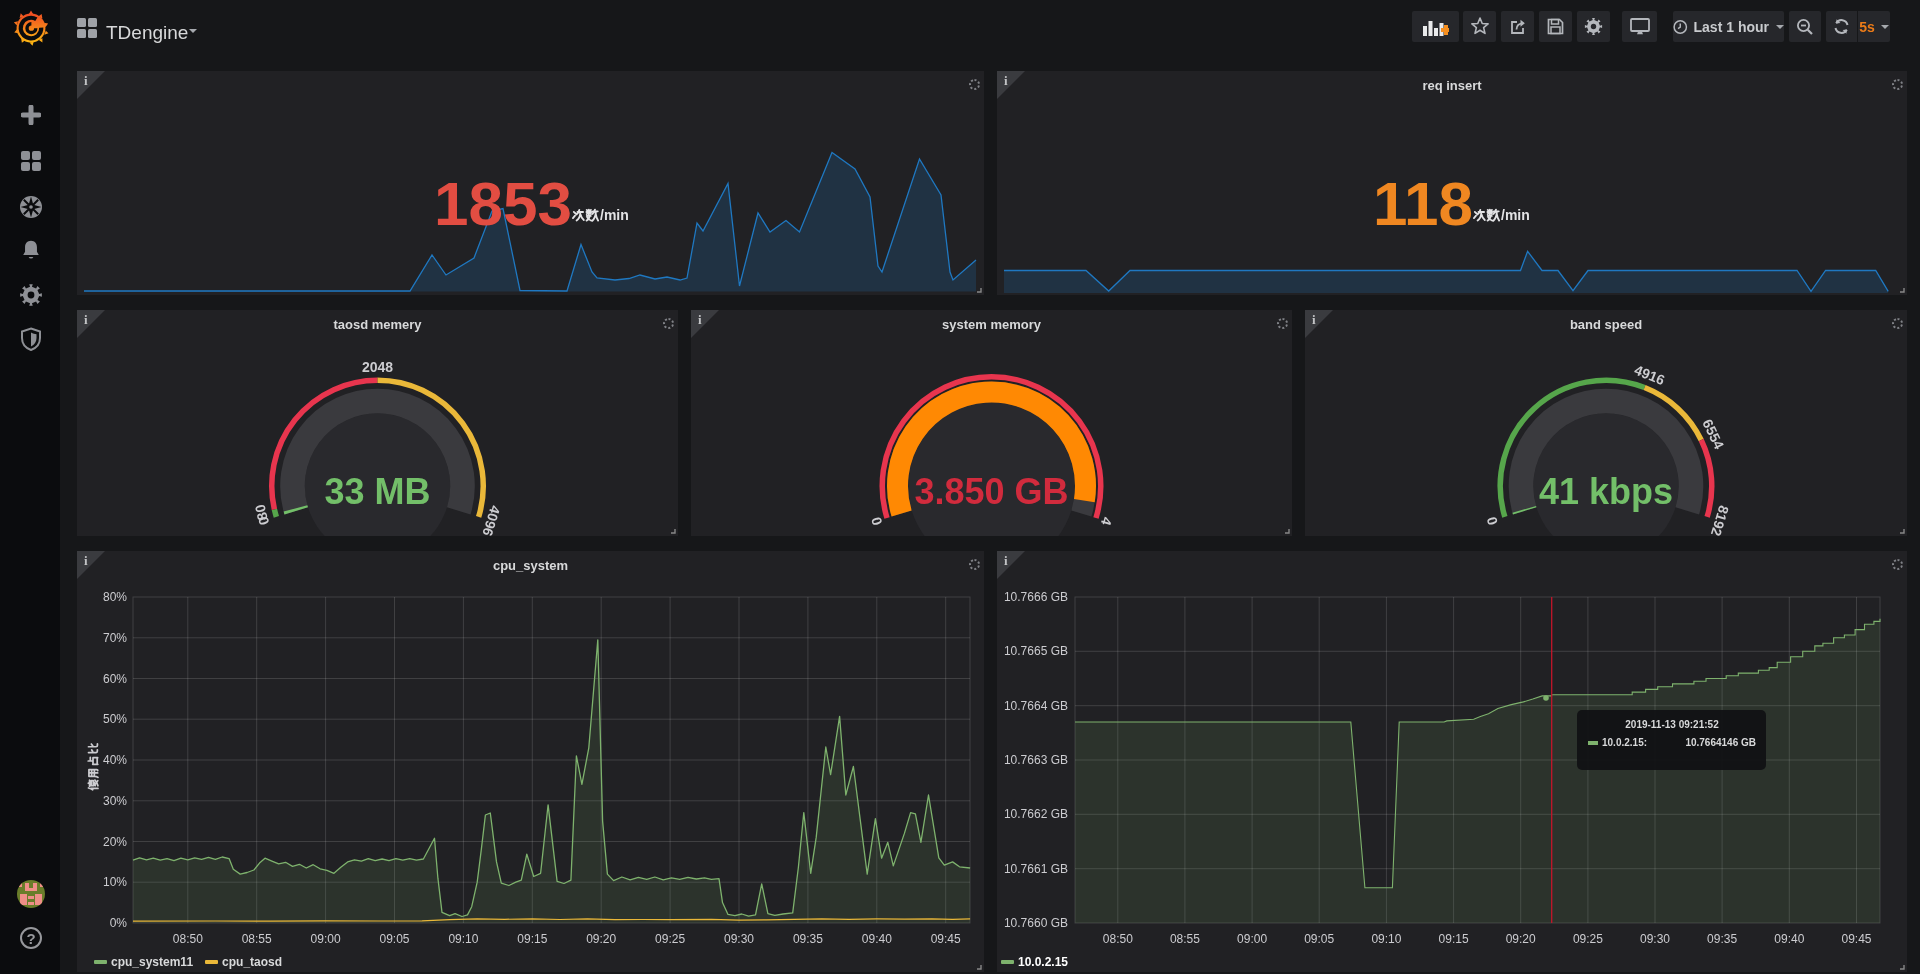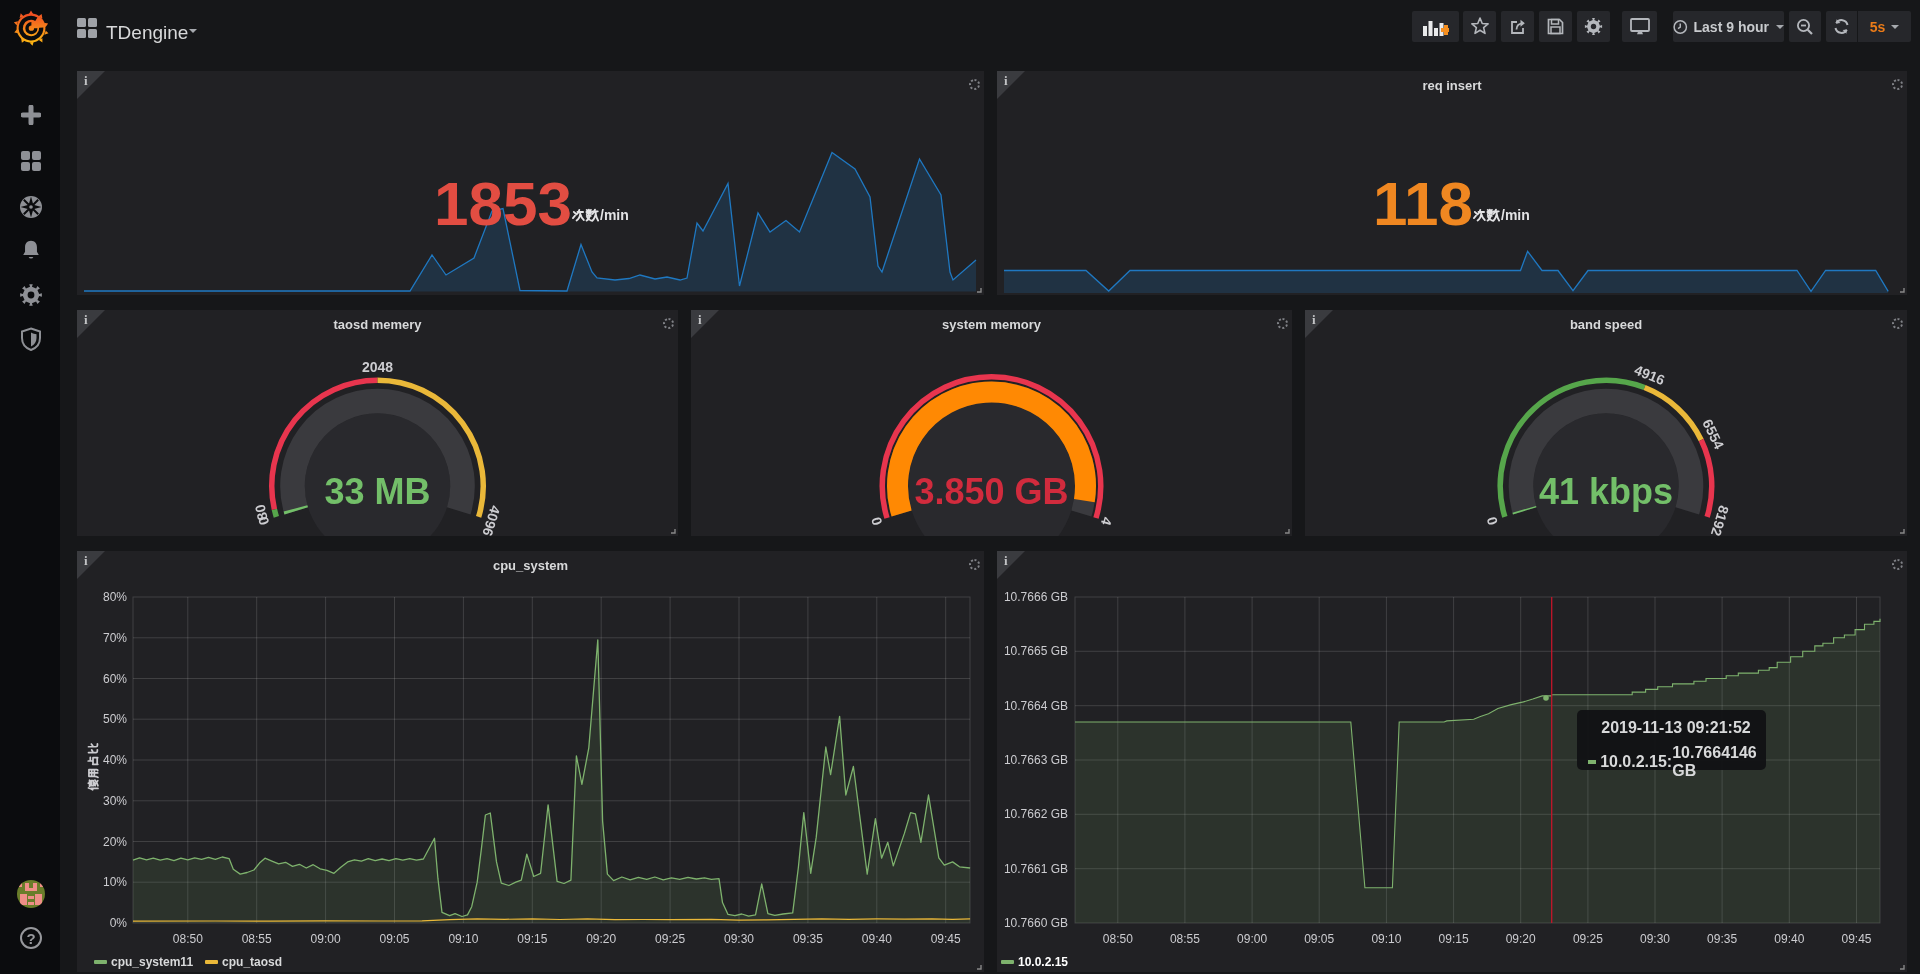--- a/index.html
+++ b/index.html
@@ -117,31 +117,31 @@
     <svg width="20" height="17" viewBox="0 0 20 17">
 <rect x="1" y="1" width="18" height="12" rx="1" fill="none" stroke="#b4b7bc" stroke-width="1.8"></rect>
 <path d="M7 16.2 H13 L11.7 13 H8.3 Z" fill="#b4b7bc"></path>
     </svg>
   </div>
 <div class="navbtn" style="left:1673px;width:111px">
     <svg width="16" height="16" viewBox="0 0 16 16" style="margin-right:6px">
 <circle cx="8" cy="8" r="6.8" fill="none" stroke="#b4b7bc" stroke-width="1.6"></circle>
 <path d="M8 4.2 V8.2 L5.5 9.8" fill="none" stroke="#b4b7bc" stroke-width="1.6"></path>
     </svg>
-    <span style="color:#c9cbce;font-size:14px;font-weight:600">Last 9 hour</span>
+    <span style="color:#c9cbce;font-size:14px;font-weight:600">Last 1 hour</span>
     <span class="caret" style="margin-left:7px"></span>
   </div>
 <div class="navbtn" style="left:1789px;width:32px">
     <svg width="18" height="18" viewBox="0 0 18 18">
 <circle cx="7.5" cy="7.5" r="5.6" fill="none" stroke="#b4b7bc" stroke-width="1.8"></circle>
 <path d="M5 7.5 H10" stroke="#b4b7bc" stroke-width="1.8"></path>
 <path d="M11.7 11.7 L16 16" stroke="#b4b7bc" stroke-width="2.2"></path>
     </svg>
   </div>
-<div class="navbtn" style="left:1826px;width:85px">
+<div class="navbtn" style="left:1826px;width:64px">
     <div style="display:flex;align-items:center;width:100%;height:100%">
       <div style="flex:0 0 31px;display:flex;align-items:center;justify-content:center">
         <svg width="17" height="17" viewBox="0 0 17 17">
 <path d="M14.5 7 A 6.1 6.1 0 0 0 3.2 5.2" fill="none" stroke="#b4b7bc" stroke-width="2"></path>
 <path d="M3.6 1.2 L3.1 5.6 L7.4 5.0 Z" fill="#b4b7bc"></path>
 <path d="M2.5 10 A 6.1 6.1 0 0 0 13.8 11.8" fill="none" stroke="#b4b7bc" stroke-width="2"></path>
 <path d="M13.4 15.8 L13.9 11.4 L9.6 12.0 Z" fill="#b4b7bc"></path>
         </svg>
       </div>
       <div style="width:1px;height:31px;background:#161719"></div>
@@ -366,21 +366,21 @@
       <text x="322.2" y="392" text-anchor="middle" font-size="12" fill="#ccccd0">09:05</text>
       <text x="389.4" y="392" text-anchor="middle" font-size="12" fill="#ccccd0">09:10</text>
       <text x="456.6" y="392" text-anchor="middle" font-size="12" fill="#ccccd0">09:15</text>
       <text x="523.7" y="392" text-anchor="middle" font-size="12" fill="#ccccd0">09:20</text>
       <text x="590.9" y="392" text-anchor="middle" font-size="12" fill="#ccccd0">09:25</text>
       <text x="658.0" y="392" text-anchor="middle" font-size="12" fill="#ccccd0">09:30</text>
       <text x="725.1" y="392" text-anchor="middle" font-size="12" fill="#ccccd0">09:35</text>
       <text x="792.3" y="392" text-anchor="middle" font-size="12" fill="#ccccd0">09:40</text>
       <text x="859.5" y="392" text-anchor="middle" font-size="12" fill="#ccccd0">09:45</text>
     </svg>
-    <div style="position:absolute;left:580px;top:159px;width:189px;height:60px;background:rgba(16,17,19,0.93);border-radius:5px;font-size:16px;font-weight:bold;color:#d8d9da;padding:9px 2px 0 11px">
+    <div style="position:absolute;left:580px;top:159px;width:189px;height:60px;background:rgba(16,17,19,0.93);border-radius:5px;font-size:10px;font-weight:bold;color:#d8d9da;padding:9px 10px 0 11px">
       <div style="text-align:center">2019-11-13 09:21:52</div>
       <div style="margin-top:7px;display:flex;align-items:center">
         <span style="width:10px;height:4px;background:#7eb26d;margin-right:4px"></span>
         <span>10.0.2.15:</span>
         <span style="margin-left:auto">10.7664146 GB</span>
       </div>
     </div>
     <div style="position:absolute;left:4px;top:404px;display:flex;align-items:center;font-size:12px;color:#ffffff;font-weight:bold"><span style="width:13px;height:4px;background:#7eb26d;border-radius:1px;margin-right:4px"></span>10.0.2.15</div>
 <svg class="rsz" width="8" height="8" style="position:absolute;right:2px;bottom:2px">
       <path d="M7 3 V7 H3" stroke="#888" stroke-width="1.4" fill="none"></path>

